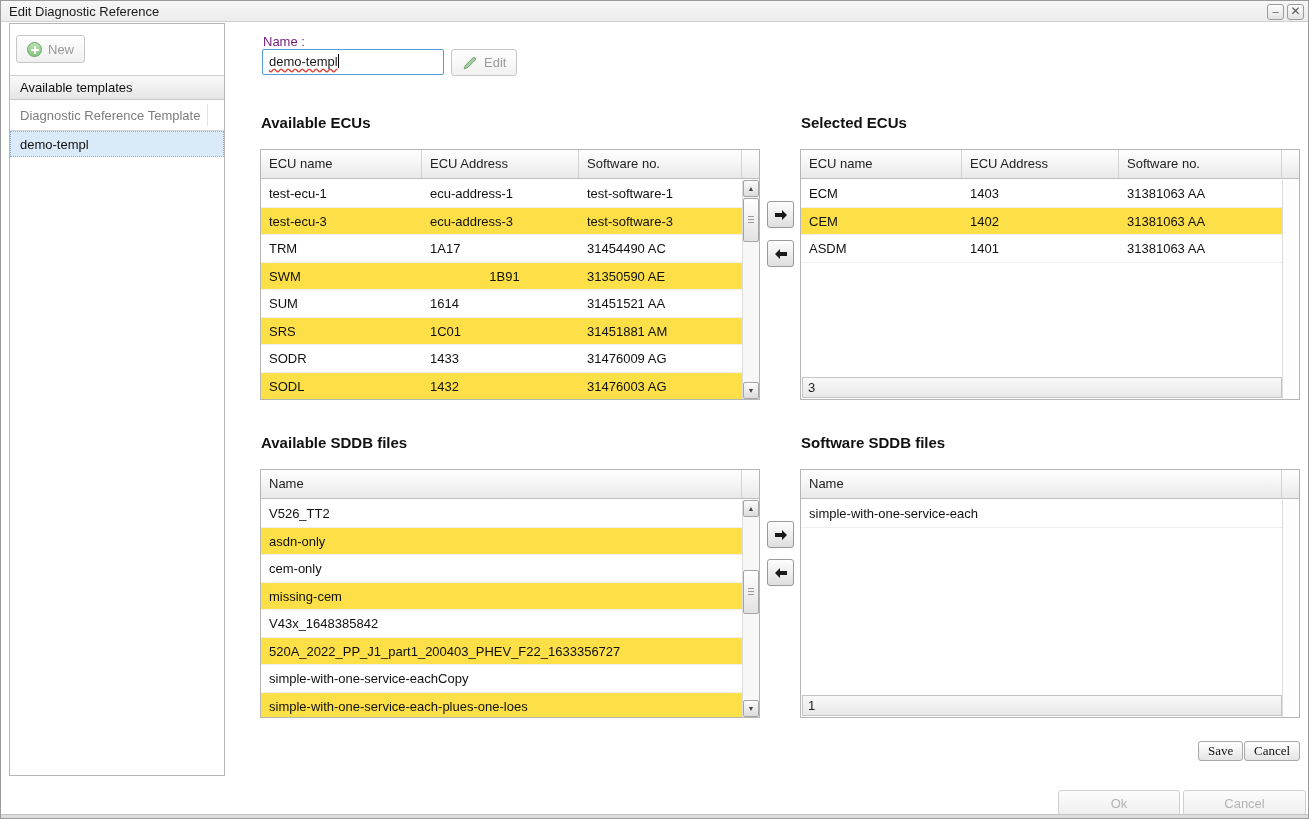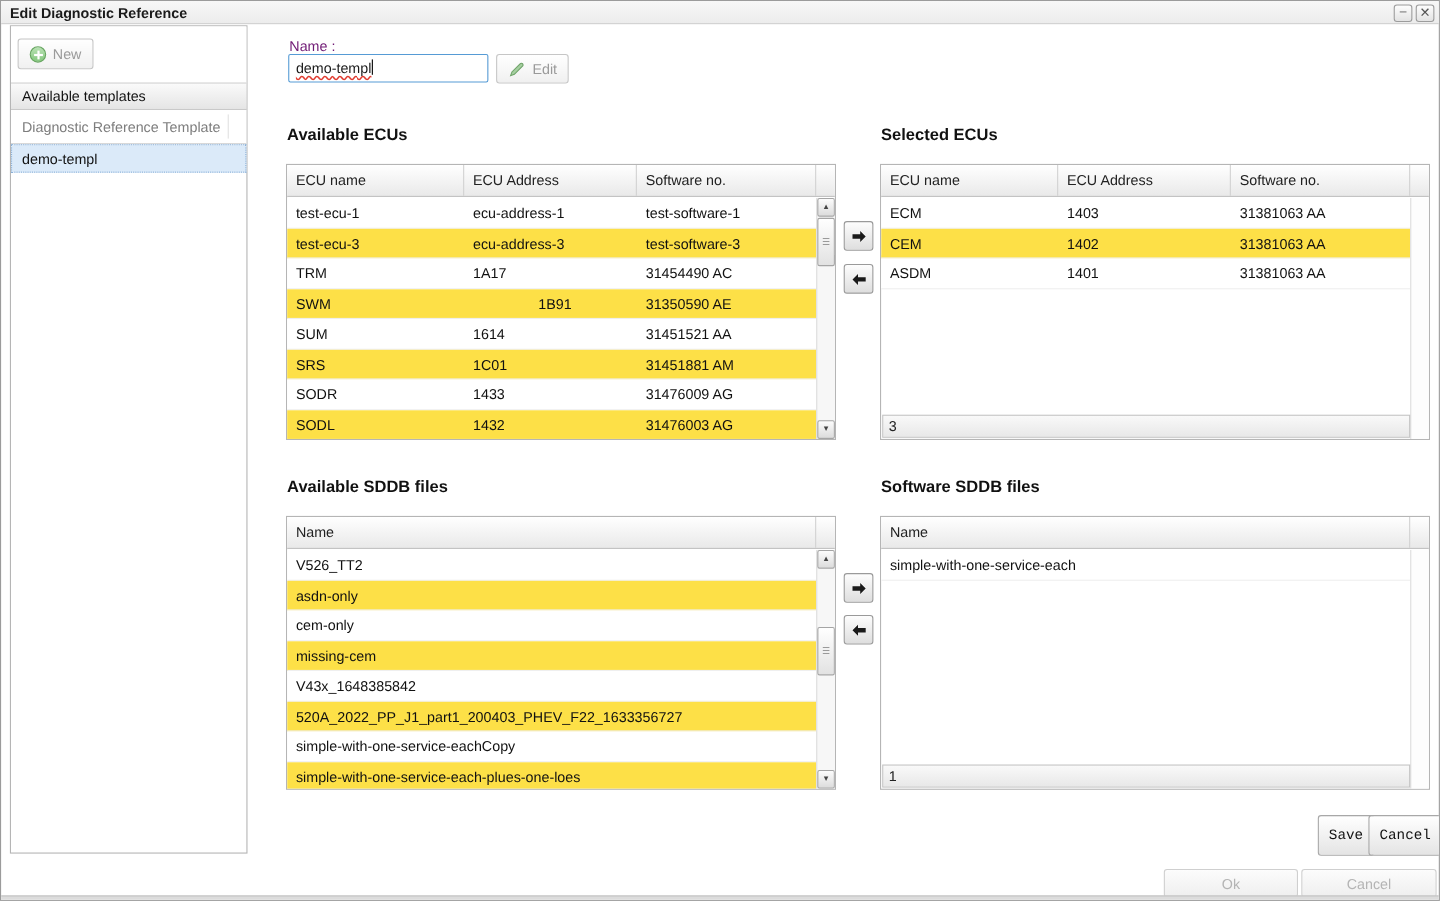--- a/index.html
+++ b/index.html
@@ -8,21 +8,21 @@
   #window {
     position:relative; width:1309px; height:819px; background:#fff;
     border:1px solid #9b9b9b; overflow:hidden;
   }
   
   #titlebar {
     position:absolute; left:0; top:0; width:100%; height:21px;
     background:linear-gradient(#f7f7f7,#ececec);
     border-bottom:1px solid #cfcfcf;
   }
-  #titlebar .title { position:absolute; left:8px; top:0; line-height:21px; font-size:13px; font-weight:bold; color:#1a1a1a; }
+  #titlebar .title { position:absolute; left:8px; top:0; line-height:21px; font-size:13px; font-weight:normal; color:#1a1a1a; }
   .winbtn {
     position:absolute; top:3px; width:17px; height:16px; border:1px solid #9c9c9c; border-radius:3px;
     background:linear-gradient(#fdfdfd,#e3e3e3); color:#555; font-size:11px; line-height:13px;
     text-align:center; cursor:default;
   }
   #btn-min { right:24px; }
   #btn-close { right:4px; font-size:12px; }
   
   #left-panel {
     position:absolute; left:8px; top:22px; width:216px; height:753px;
@@ -107,23 +107,23 @@
     content:""; position:absolute; left:4px; right:4px; top:50%; margin-top:-4px; height:7px;
     background:repeating-linear-gradient(#9a9a9a 0 1px, transparent 1px 3px);
   }
   
   .move-btn {
     position:absolute; width:27px; height:27px; border:1px solid #9a9a9a; border-radius:3px;
     background:linear-gradient(#fdfdfd,#dedede); display:flex; align-items:center; justify-content:center; cursor:default;
   }
   
   .action-btn {
-    position:absolute; height:37px; padding:0 9px; border:1px solid #a8a8a8; border-radius:3px;
+    position:absolute; height:20px; padding:0 9px; border:1px solid #a8a8a8; border-radius:3px;
     background:linear-gradient(#ffffff,#e4e4e4); font-size:13px; color:#111;
-    font-family:Liberation Mono, monospace; cursor:default;
+    font-family:Liberation Serif, serif; cursor:default;
   }
   .dialog-btn {
     position:absolute; height:26px; border:1px solid #cfcfcf; border-radius:3px;
     background:linear-gradient(#fcfcfc,#efefef); font-size:13px; color:#b4b4b4;
     font-family:"Liberation Sans", sans-serif; text-align:center; cursor:default;
   }
   #bottom-strip { position:absolute; left:0; bottom:0; width:100%; height:4px; background:#dcdcdc; border-top:1px solid #c2c2c2; }
 </style>
 </head>
 <body>

